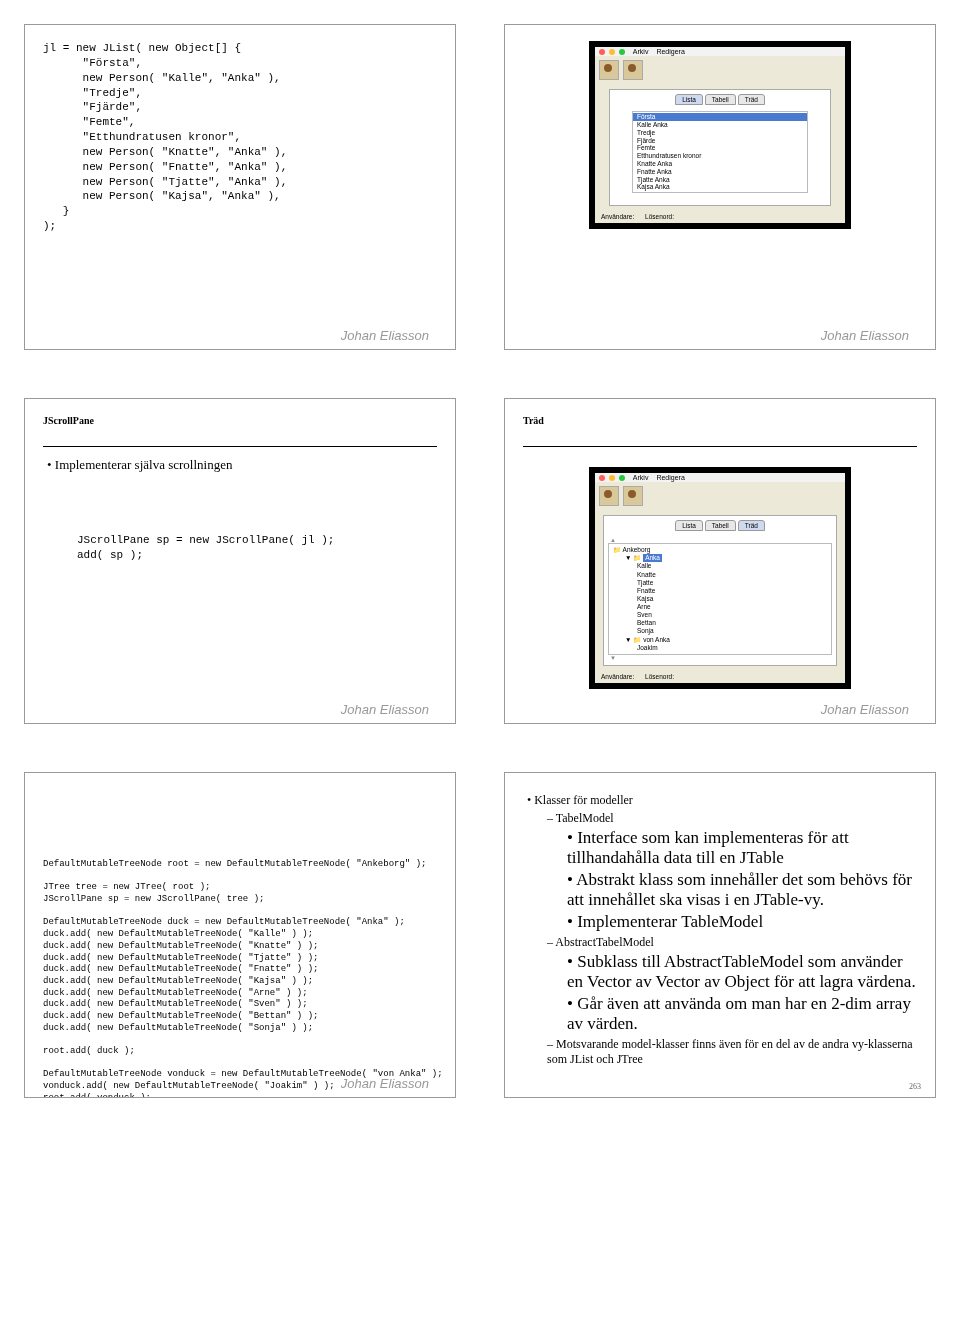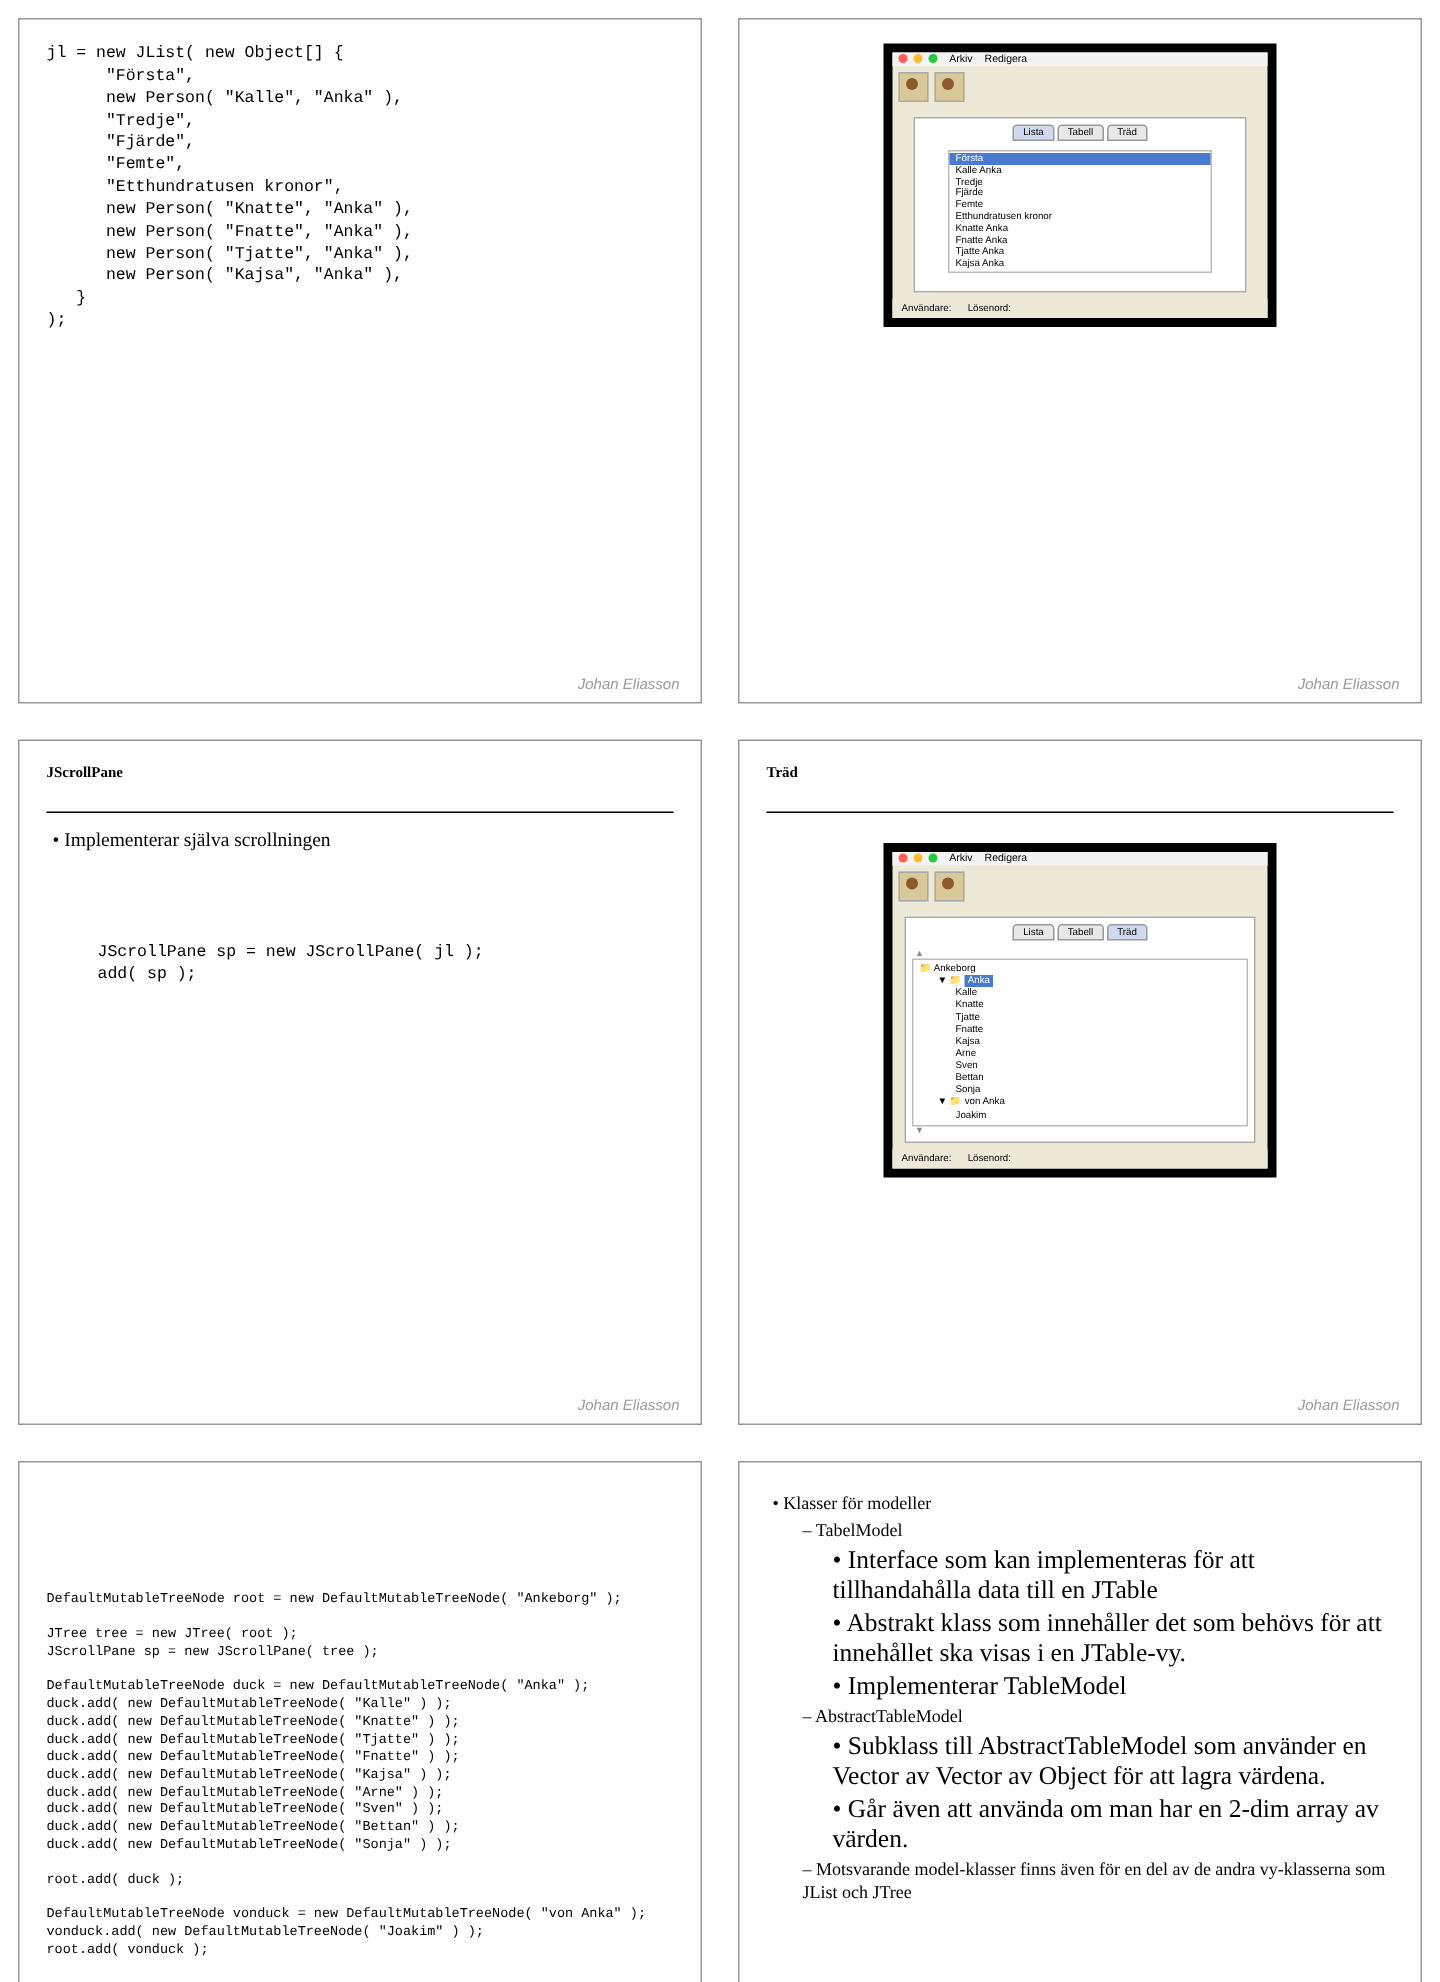--- a/index.html
+++ b/index.html
@@ -11,23 +11,23 @@
     color: #000;
   }
   .slides-grid {
     display: grid;
     grid-template-columns: 1fr 1fr;
     gap: 0;
   }
   .slide {
     position: relative;
     border: 1px solid #999;
-    margin: 12px;
+    margin: 24px;
     padding: 16px 18px 22px 18px;
-    height: 457px;
+    height: 326px;
     box-sizing: border-box;
     font-size: 11px;
     overflow: hidden;
   }
   .slide-title {
     font-family: Georgia, "Times New Roman", serif;
     font-weight: bold;
     font-size: 10px;
     border-bottom: 1px solid #000;
     padding-bottom: 20px;
@@ -58,24 +58,24 @@
   }
   .bullet-l2::before { content: "– "; }
   .bullet-l3 {
     margin-left: 44px;
     font-size: 17px;
     margin-top: 2px;
   }
   .bullet-l3::before { content: "• "; }
   .footer-author {
     position: absolute;
-    right: 14px;
+    right: 26px;
     bottom: 6px;
     font-family: Arial, sans-serif;
-    font-size: 10px;
+    font-size: 13px;
     font-style: italic;
     color: #999;
   }
   .page-num {
     position: absolute;
     right: 14px;
     bottom: 6px;
     font-size: 8px;
     color: #666;
   }
@@ -343,20 +343,20 @@
 root.add( vonduck );</div>
     <div class="footer-author">Johan Eliasson</div>
   </div>
 
   <div class="slide">
     <div class="bullet-l1">Klasser för modeller</div>
     <div class="bullet-l2">TabelModel</div>
     <div class="bullet-l3">Interface som kan implementeras för att tillhandahålla data till en JTable</div>
     <div class="bullet-l3">Abstrakt klass som innehåller det som behövs för att innehållet ska visas i en JTable-vy.</div>
     <div class="bullet-l3">Implementerar TableModel</div>
-    <div class="bullet-l2">AbstractTableModel</div>
+    <div class="bullet-l2">AbstractTabelModel</div>
     <div class="bullet-l3">Subklass till AbstractTableModel som använder en Vector av Vector av Object för att lagra värdena.</div>
     <div class="bullet-l3">Går även att använda om man har en 2-dim array av värden.</div>
     <div class="bullet-l2">Motsvarande model-klasser finns även för en del av de andra vy-klasserna som JList och JTree</div>
     <div class="page-num">263</div>
   </div>
 
 </div>
 
 </body></html>

